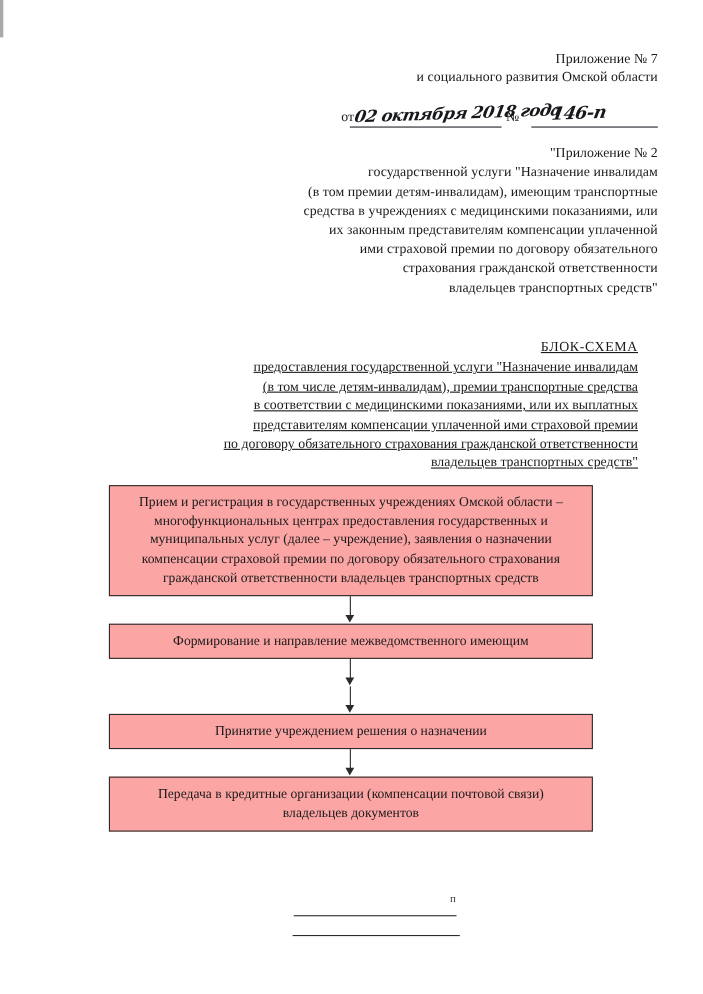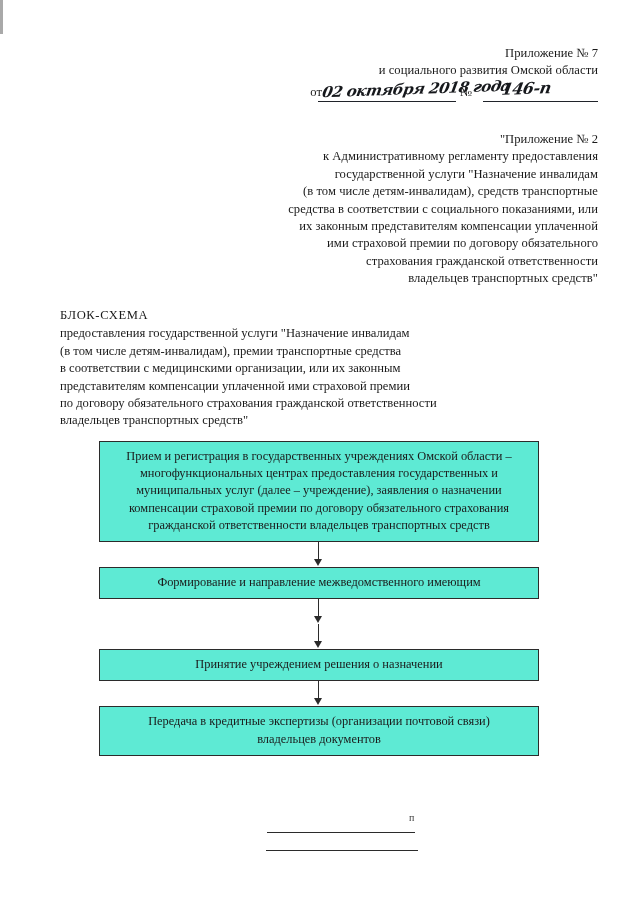--- a/index.html
+++ b/index.html
@@ -55,21 +55,21 @@
   .header-line {
     display: block;
     white-space: pre;
   }
 
   
   .date-line {
     position: relative;
     display: block;
     height: 22px;
-    margin-top: 1px;
+    margin-top: 15px;
   }
   .date-prefix {
     position: absolute;
     right: 276px;
     top: 3px;
     font-size: 12.6px;
   }
   .hand {
     font-family: "DejaVu Serif", serif;
     font-style: italic;
@@ -117,23 +117,24 @@
     height: 1px;
     background: #20232a;
   }
 
   
   #title-block {
     position: absolute;
     left: 60px;
     top: 307px;
     width: 520px;
-    text-align: left;
+    text-align: right;
     font-size: 12.6px;
     line-height: 17.4px;
+    text-decoration: underline;
   }
   #title-block .doc-title {
     display: block;
     letter-spacing: .6px;
     margin-bottom: 1px;
   }
   #title-block .title-line {
     display: block;
     white-space: pre;
   }
@@ -142,21 +143,21 @@
   #flowchart {
     position: absolute;
     left: 99px;
     top: 441px;
     width: 440px;
   }
   .flow-box {
     position: relative;
     box-sizing: border-box;
     border: 1px solid #2b2b2b;
-    background: #5eead4;
+    background: #fca5a5;
     text-align: center;
     font-size: 12.4px;
     line-height: 17.2px;
     padding: 6px 8px 7px 8px;
     width: 440px;
   }
   .flow-box .box-line {
     display: block;
     white-space: pre;
   }
@@ -231,35 +232,34 @@
       <span class="hand hand-date">02 октября 2018 года</span>
       <span class="rule-date"></span>
       <span class="hand-no-sym">№</span>
       <span class="hand hand-number">146-п</span>
       <span class="rule-number"></span>
     </span>
   </div>
 
   <div class="header-block" id="appendix-2-block">
     <span class="header-line">"Приложение № 2</span>
-    <span class="header-line">к Административному регламенту предоставления</span>
     <span class="header-line">государственной услуги "Назначение инвалидам</span>
-    <span class="header-line">(в том числе детям-инвалидам), средств транспортные</span>
-    <span class="header-line">средства в соответствии с социального показаниями, или</span>
+    <span class="header-line">(в том премии детям-инвалидам), имеющим транспортные</span>
+    <span class="header-line">средства в учреждениях с медицинскими показаниями, или</span>
     <span class="header-line">их законным представителям компенсации уплаченной</span>
     <span class="header-line">ими страховой премии по договору обязательного</span>
     <span class="header-line">страхования гражданской ответственности</span>
     <span class="header-line">владельцев транспортных средств"</span>
   </div>
 
   <div id="title-block">
     <span class="doc-title">БЛОК-СХЕМА</span>
     <span class="title-line">предоставления государственной услуги "Назначение инвалидам</span>
     <span class="title-line">(в том числе детям-инвалидам), премии транспортные средства</span>
-    <span class="title-line">в соответствии с медицинскими организации, или их законным</span>
+    <span class="title-line">в соответствии с медицинскими показаниями, или их выплатных</span>
     <span class="title-line">представителям компенсации уплаченной ими страховой премии</span>
     <span class="title-line">по договору обязательного страхования гражданской ответственности</span>
     <span class="title-line">владельцев транспортных средств"</span>
   </div>
 
   <div id="flowchart">
 
     <div class="flow-box">
       <span class="box-line">Прием и регистрация в государственных учреждениях Омской области –</span>
       <span class="box-line">многофункциональных центрах предоставления государственных и</span>
@@ -291,21 +291,21 @@
     <div class="flow-box">
       <span class="box-line">Принятие учреждением решения о назначении</span>
     </div>
 
     <div class="connector">
       <span class="stem"></span>
       <span class="head"></span>
     </div>
 
     <div class="flow-box">
-      <span class="box-line">Передача в кредитные экспертизы (организации почтовой связи)</span>
+      <span class="box-line">Передача в кредитные организации (компенсации почтовой связи)</span>
       <span class="box-line">владельцев документов</span>
     </div>
 
   </div>
 
   <div id="footer-area">
     <span class="stray-mark">п</span>
     <span class="footer-rule" id="footer-rule-1"></span>
     <span class="footer-rule" id="footer-rule-2"></span>
   </div>

